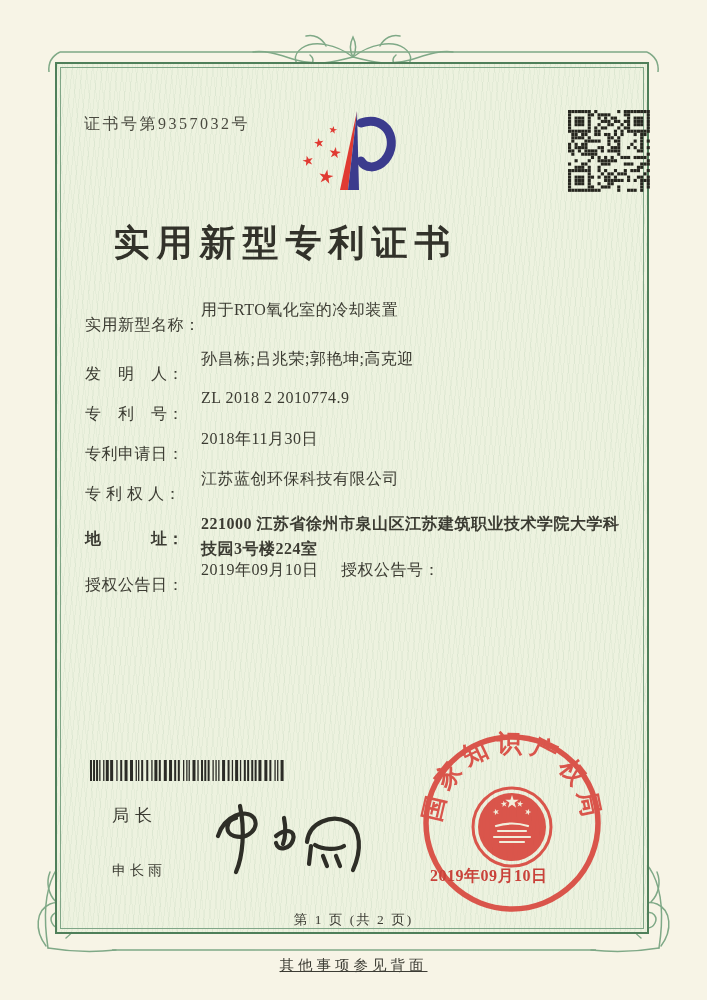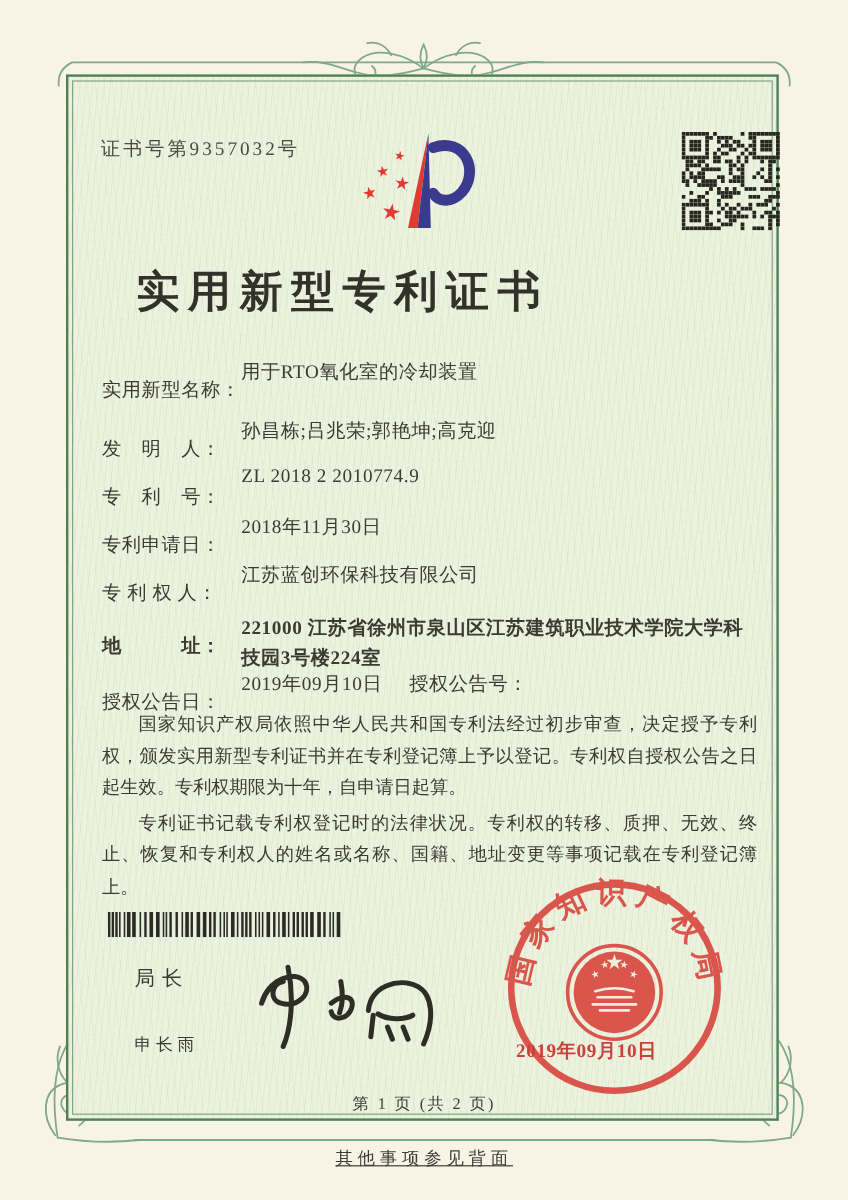--- a/index.html
+++ b/index.html
@@ -433,24 +433,20 @@
   <div class="frow addr" style="top:511px">
     <span class="flabel">地　　　址：</span>
     <span class="fvalue">221000 江苏省徐州市泉山区江苏建筑职业技术学院大学科技园3号楼224室</span>
   </div>
   <div class="frow dual" style="top:560px">
     <span class="flabel">授权公告日：</span>
     <span class="fvalue">2019年09月10日</span>
     <span class="flabel2">授权公告号：</span>
   </div>
 
-  <div class="abs paras">
-    <p>国家知识产权局依照中华人民共和国专利法经过初步审查，决定授予专利权，颁发实用新型专利证书并在专利登记簿上予以登记。专利权自授权公告之日起生效。专利权期限为十年，自申请日起算。</p>
-    <p>专利证书记载专利权登记时的法律状况。专利权的转移、质押、无效、终止、恢复和专利权人的姓名或名称、国籍、地址变更等事项记载在专利登记簿上。</p>
-  </div>
 
   <svg class="abs barcode" width="196" height="21" viewBox="0 0 196 21">
     <g id="bc-g" fill="#2b2b26">
         <rect x="0.00" y="0" width="2.00" height="21"></rect>
         <rect x="3.04" y="0" width="2.00" height="21"></rect>
         <rect x="6.07" y="0" width="2.00" height="21"></rect>
         <rect x="9.20" y="0" width="1.30" height="21"></rect>
         <rect x="13.12" y="0" width="1.30" height="21"></rect>
         <rect x="15.77" y="0" width="3.00" height="21"></rect>
         <rect x="20.13" y="0" width="3.00" height="21"></rect>

